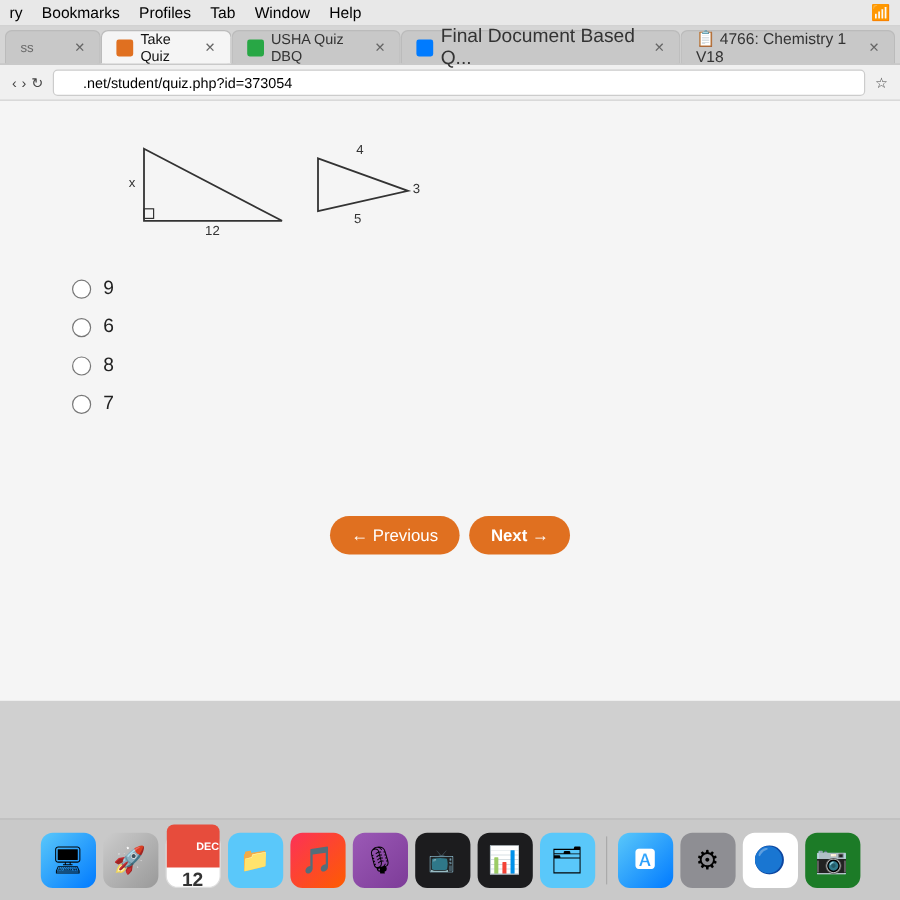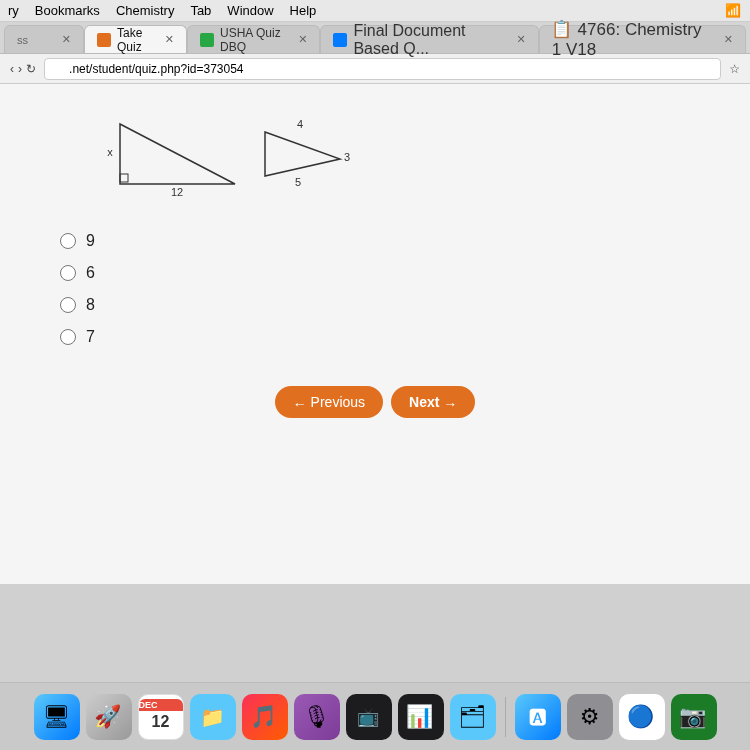--- a/index.html
+++ b/index.html
@@ -162,20 +162,21 @@
     }
     .btn {
       padding: 8px 18px;
       border: none;
       border-radius: 16px;
       font-size: 14px;
       cursor: pointer;
       display: flex;
       align-items: center;
       gap: 5px;
+      margin-top: 44px;
     }
     .btn-prev {
       background: #e07020;
       color: white;
     }
     .btn-next {
       background: #e07020;
       color: white;
       font-weight: bold;
     }
@@ -214,21 +215,21 @@
       background: #aaa;
       margin: 0 3px;
     }
   </style>
 </head>
 <body>
 
 <div class="menu-bar">
   <span>ry</span>
   <span>Bookmarks</span>
-  <span>Chemistry</span>
+  <span>Profiles</span>
   <span>Tab</span>
   <span>Window</span>
   <span>Help</span>
   <div style="margin-left:auto;display:flex;gap:6px;align-items:center;">
     <span>📶</span>
   </div>
 </div>
 
 <div class="tab-bar">
   <div class="tab">
@@ -244,21 +245,21 @@
     <span class="tab-icon green"></span>
     <span style="font-size:12px;">USHA Quiz DBQ</span>
     <span class="tab-close">✕</span>
   </div>
   <div class="tab">
     <span class="tab-icon blue"></span>
     <span style="font-size:16px;">Final Document Based Q...</span>
     <span class="tab-close">✕</span>
   </div>
   <div class="tab">
-    <span style="font-size:17px;">📋 4766: Chemistry 1 V18</span>
+    <span style="font-size:13px;">📋 4766: Chemistry 1 V18</span>
     <span class="tab-close">✕</span>
   </div>
 </div>
 
 <div class="address-bar">
   <div style="display:flex;gap:4px;align-items:center;">
     <span style="cursor:pointer;">‹</span>
     <span style="cursor:pointer;">›</span>
     <span style="cursor:pointer;">↻</span>
   </div>
@@ -314,21 +315,21 @@
     <button class="btn btn-prev">← Previous</button>
     <button class="btn btn-next">Next →</button>
   </div>
 
 </div>
 
 <div class="dock-bar">
   <div class="dock-item finder" title="Finder">🖥</div>
   <div class="dock-item launchpad" title="Launchpad" style="background:linear-gradient(135deg,#ccc,#999);">🚀</div>
   <div class="dock-item cal" title="Calendar" style="background:white;border:1px solid #ddd;flex-direction:column;font-size:10px;">
-    <div style="background:#e74c3c;width:100%;text-align:left;border-radius:6px 6px 0 0;color:white;font-size:9px;padding:1px 0;">DEC</div>
+    <div style="background:#e74c3c;width:100%;text-align:right;border-radius:6px 6px 0 0;color:white;font-size:9px;padding:13px 0;">DEC</div>
     <div style="font-size:16px;font-weight:bold;color:#333;line-height:1.4;">12</div>
   </div>
   <div class="dock-item" title="Finder" style="background:#5ac8fa;font-size:20px;">📁</div>
   <div class="dock-item" title="Music" style="background:linear-gradient(135deg,#fc3158,#fe5c00);">🎵</div>
   <div class="dock-item" title="Podcasts" style="background:linear-gradient(135deg,#9b59b6,#7d3c98);">🎙</div>
   <div class="dock-item" title="Apple TV" style="background:#1c1c1e;color:white;font-size:18px;">📺</div>
   <div class="dock-item" title="Stocks" style="background:#1c1c1e;color:#30d158;">📊</div>
   <div class="dock-item" title="Files" style="background:#5ac8fa;">🗂</div>
   <div class="dock-divider"></div>
   <div class="dock-item" title="App Store" style="background:linear-gradient(135deg,#5ac8fa,#007aff);color:white;font-size:20px;">🅰</div>

